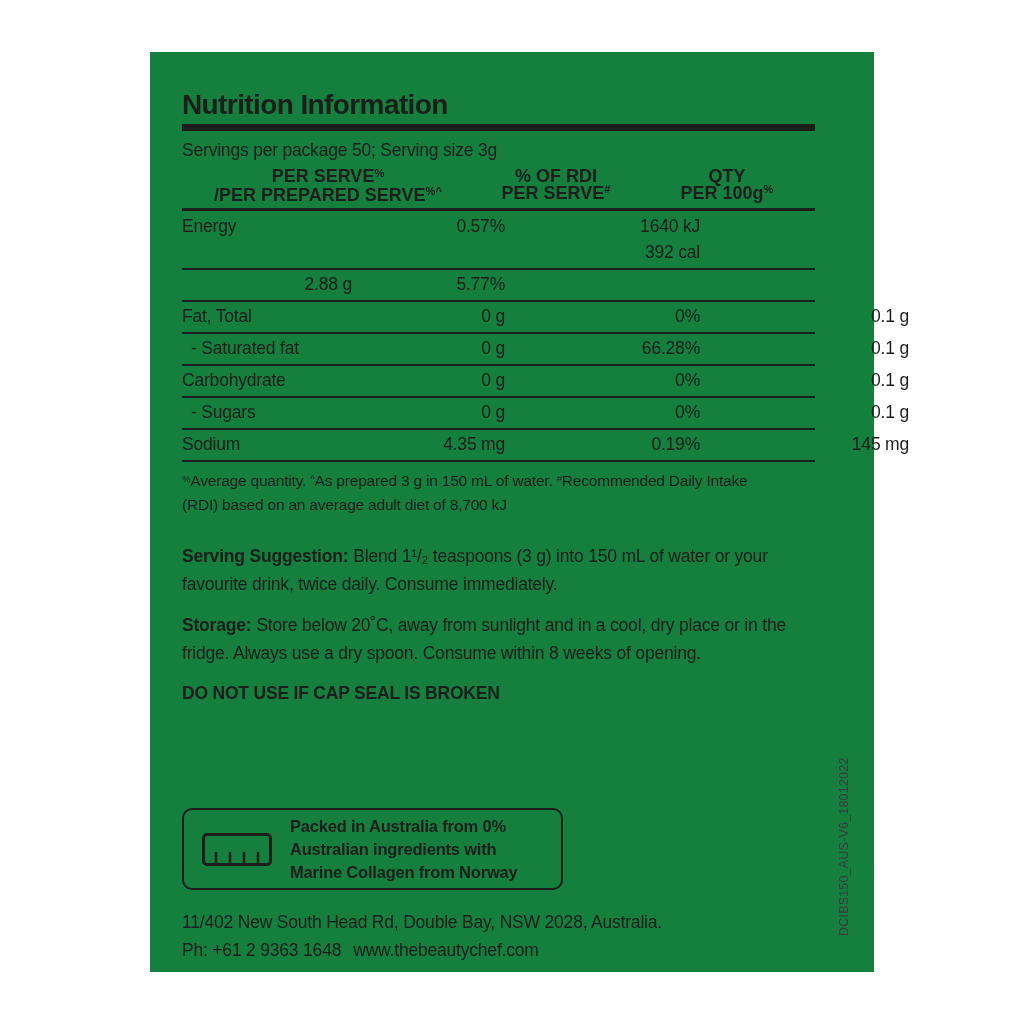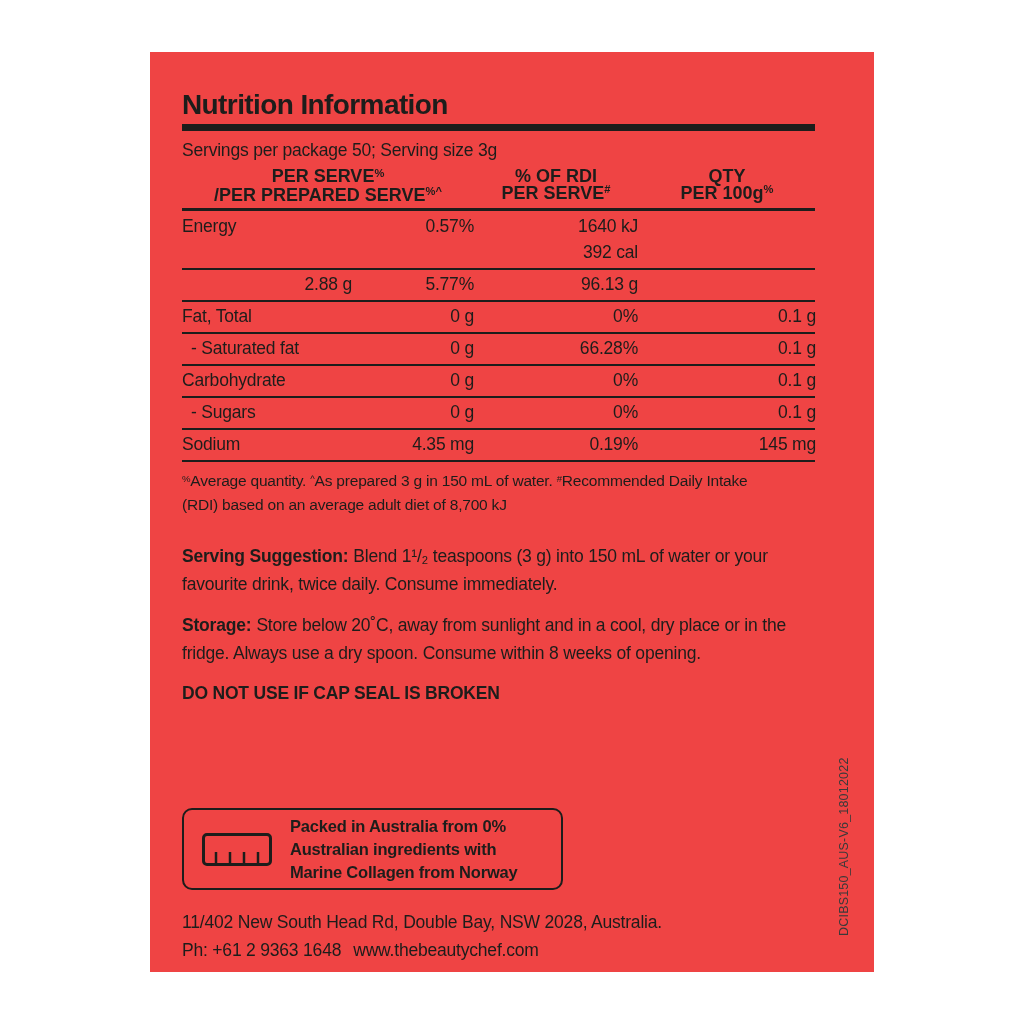--- a/index.html
+++ b/index.html
@@ -1,33 +1,33 @@
 <!DOCTYPE html>
 <html><head>
 <meta charset="utf-8">
 <style>
   * { margin: 0; padding: 0; box-sizing: border-box; }
   html, body { background: #ffffff; }
   body { font-family: "Liberation Sans", sans-serif; color: #1d1d1b; }
   .page { position: relative; width: 1024px; height: 1024px; background: #ffffff; overflow: hidden; }
-  .label { position: absolute; left: 150px; top: 52px; width: 724px; height: 920px; background: #ef4444; }
+  .label { position: absolute; left: 150px; top: 52px; width: 724px; height: 920px; background: #15803d; }
   .content { padding: 38px 59px 0 32px; }
 
   .title { font-size: 28px; font-weight: bold; letter-spacing: -0.6px; line-height: 30px; }
   .title-bar { height: 7px; background: #1d1d1b; margin-top: 4px; }
   .servings { font-size: 17.5px; margin-top: 9px; letter-spacing: -0.2px; }
 
   .nt-head { display: grid; grid-template-columns: 292px 164px 178px; margin-top: 7px;
              padding-bottom: 3px; border-bottom: 3px solid #1d1d1b; }
   .nt-head .hcell { text-align: center; font-size: 18px; font-weight: bold; line-height: 16.5px; white-space: nowrap; }
   sup.mark { font-size: 0.62em; position: relative; top: -0.45em; vertical-align: baseline; }
 
   .nt-row { display: grid; grid-template-columns: 170px 122px 164px 178px;
             border-bottom: 2px solid #1d1d1b; padding: 2px 0 3px; font-size: 17.5px; line-height: 25px;
-            letter-spacing: -0.2px; }
+            letter-spacing: -0.2px; gap: 31px; }
   .nt-row .c { text-align: right; }
   .nt-row .lab { text-align: left; }
   .nt-row .lab.indent { padding-left: 9px; }
   .nt-row.multi { line-height: 26px; }
 
   .footnote { margin-top: 8px; font-size: 15.5px; line-height: 22px; letter-spacing: -0.2px; max-width: 600px; }
 
   .para { margin-top: 26px; font-size: 17.5px; line-height: 28px; letter-spacing: -0.2px; max-width: 614px; }
   .para.storage { margin-top: 13px; }
   .para b { margin-right: 5px; }
@@ -77,21 +77,20 @@
         <div class="c">0.57%</div>
         <div class="c">
           <div>1640 kJ</div>
           <div>392 cal</div>
         </div>
       </div>
 
       <div class="nt-row">
         <div class="c">2.88 g</div>
         <div class="c">5.77%</div>
-        <div class="c">96.13 g</div>
       </div>
 
       <div class="nt-row">
         <div class="lab">Fat, Total</div>
         <div class="c">0 g</div>
         <div class="c">0%</div>
         <div class="c">0.1 g</div>
       </div>
 
       <div class="nt-row">

